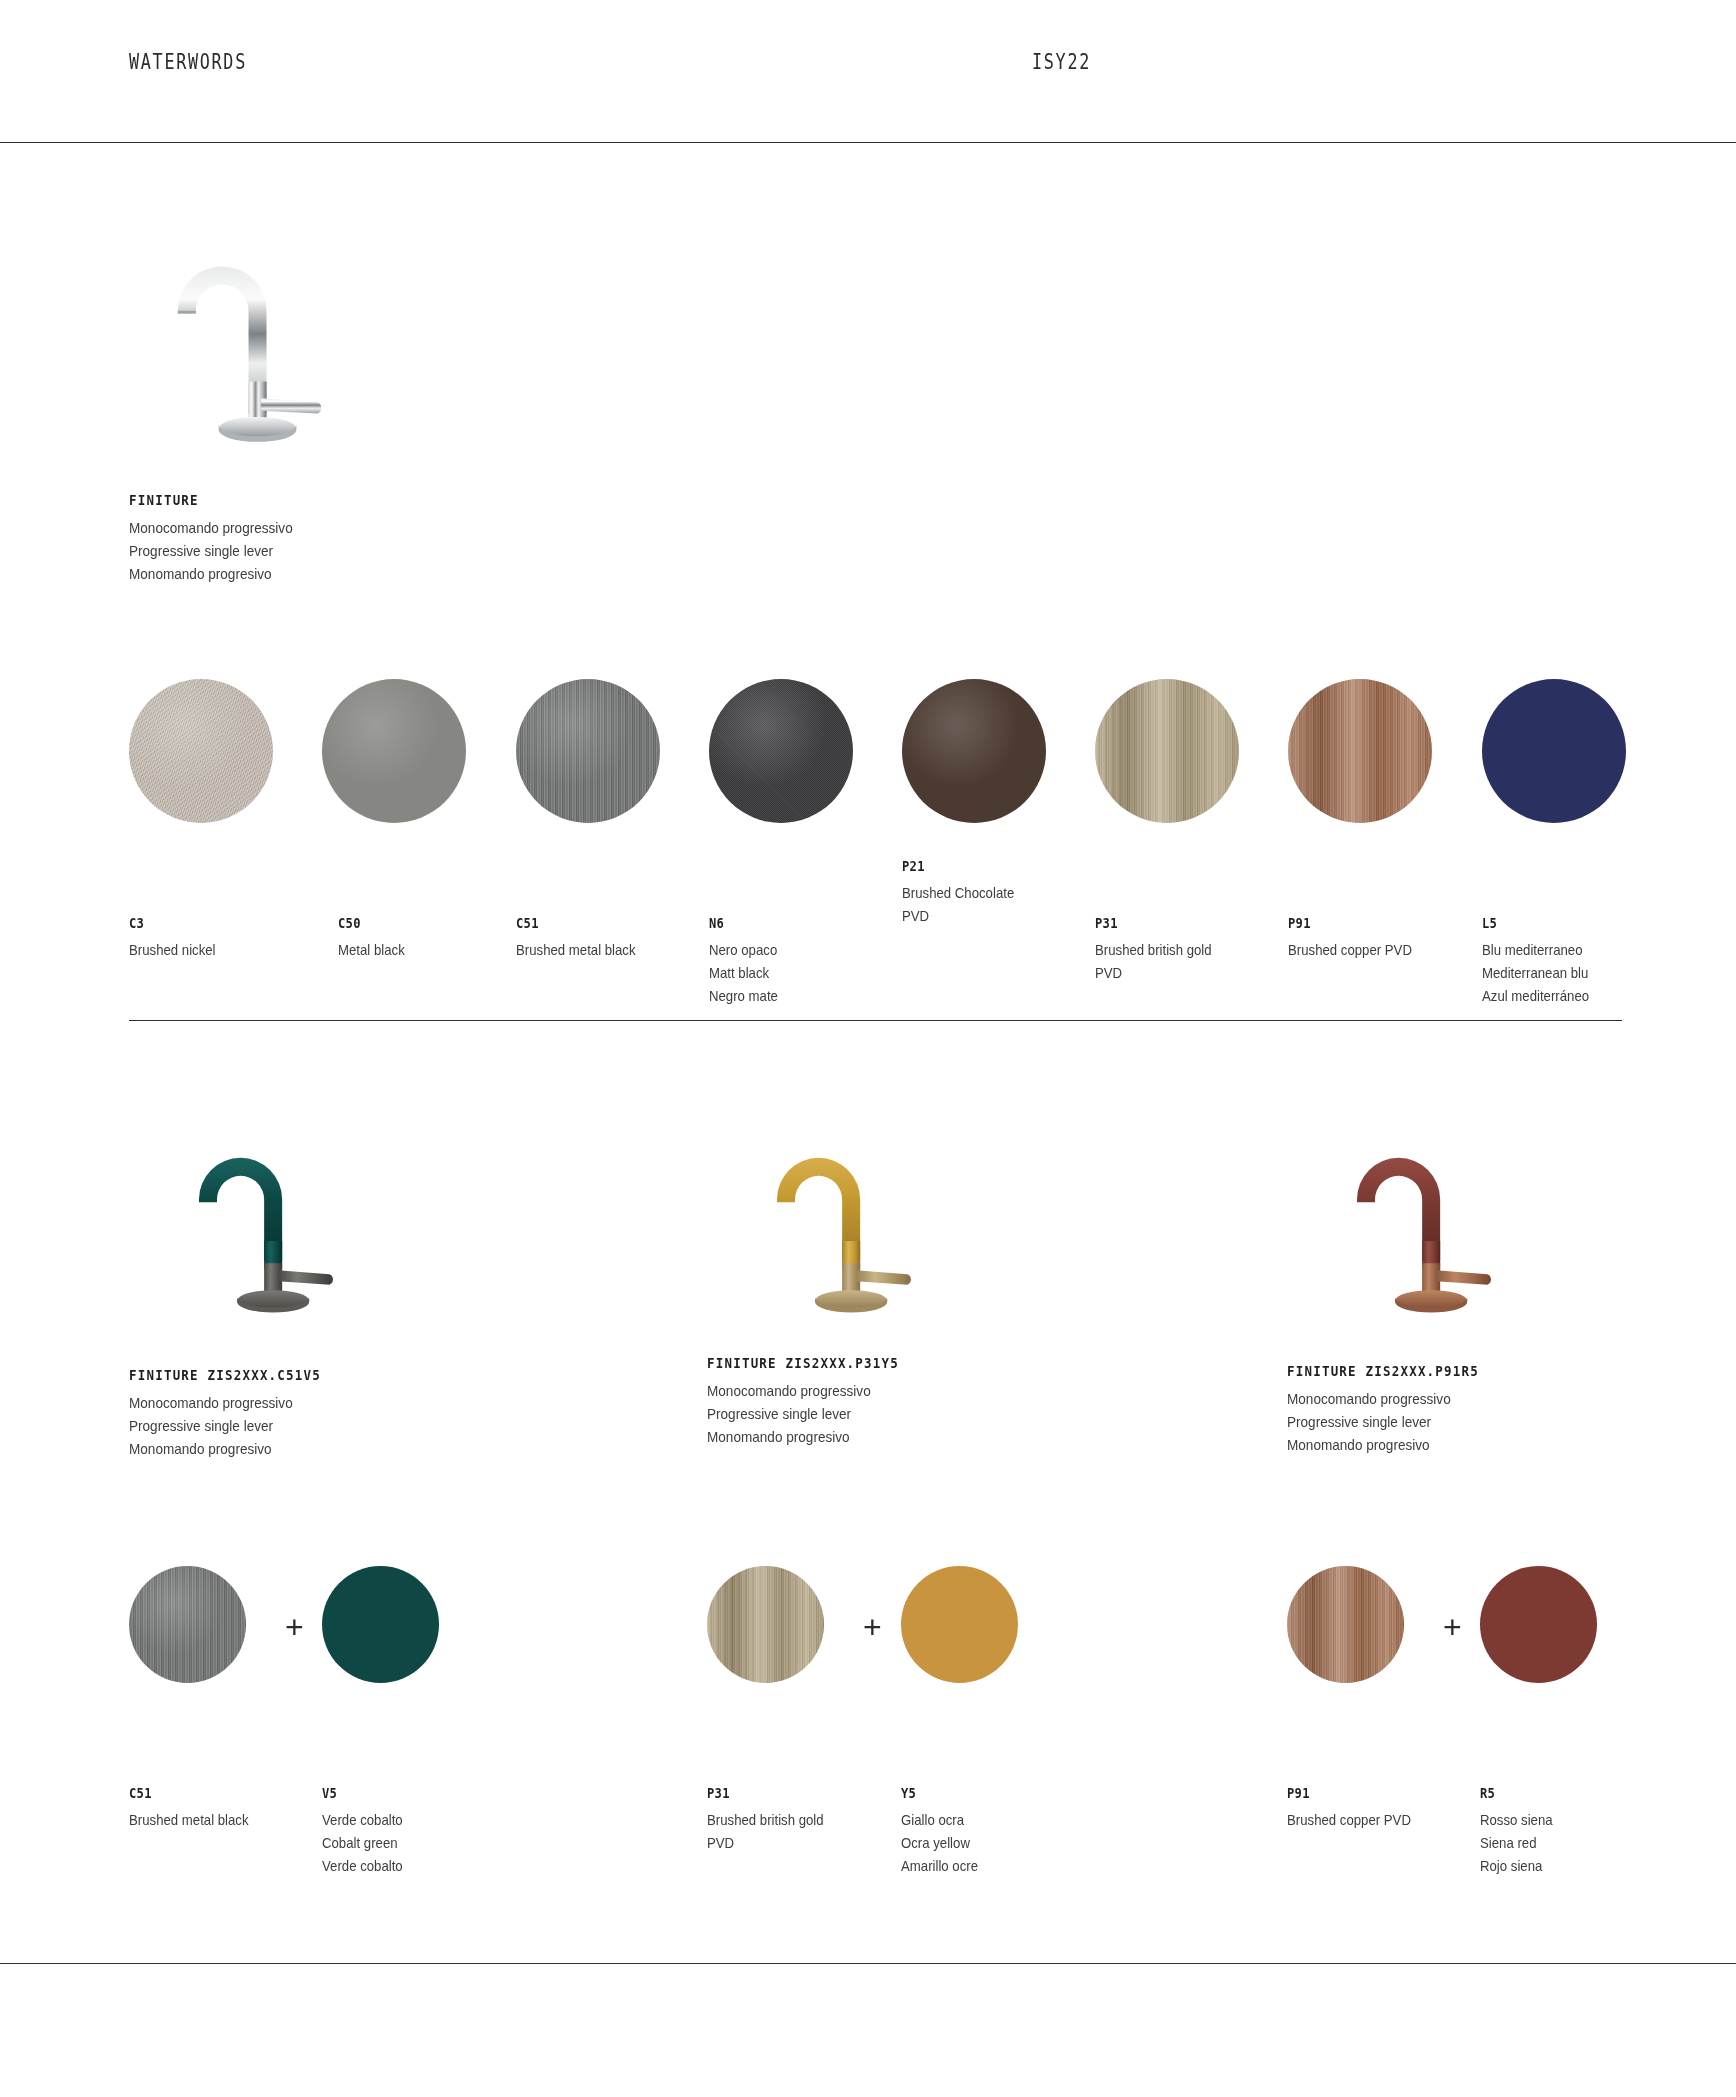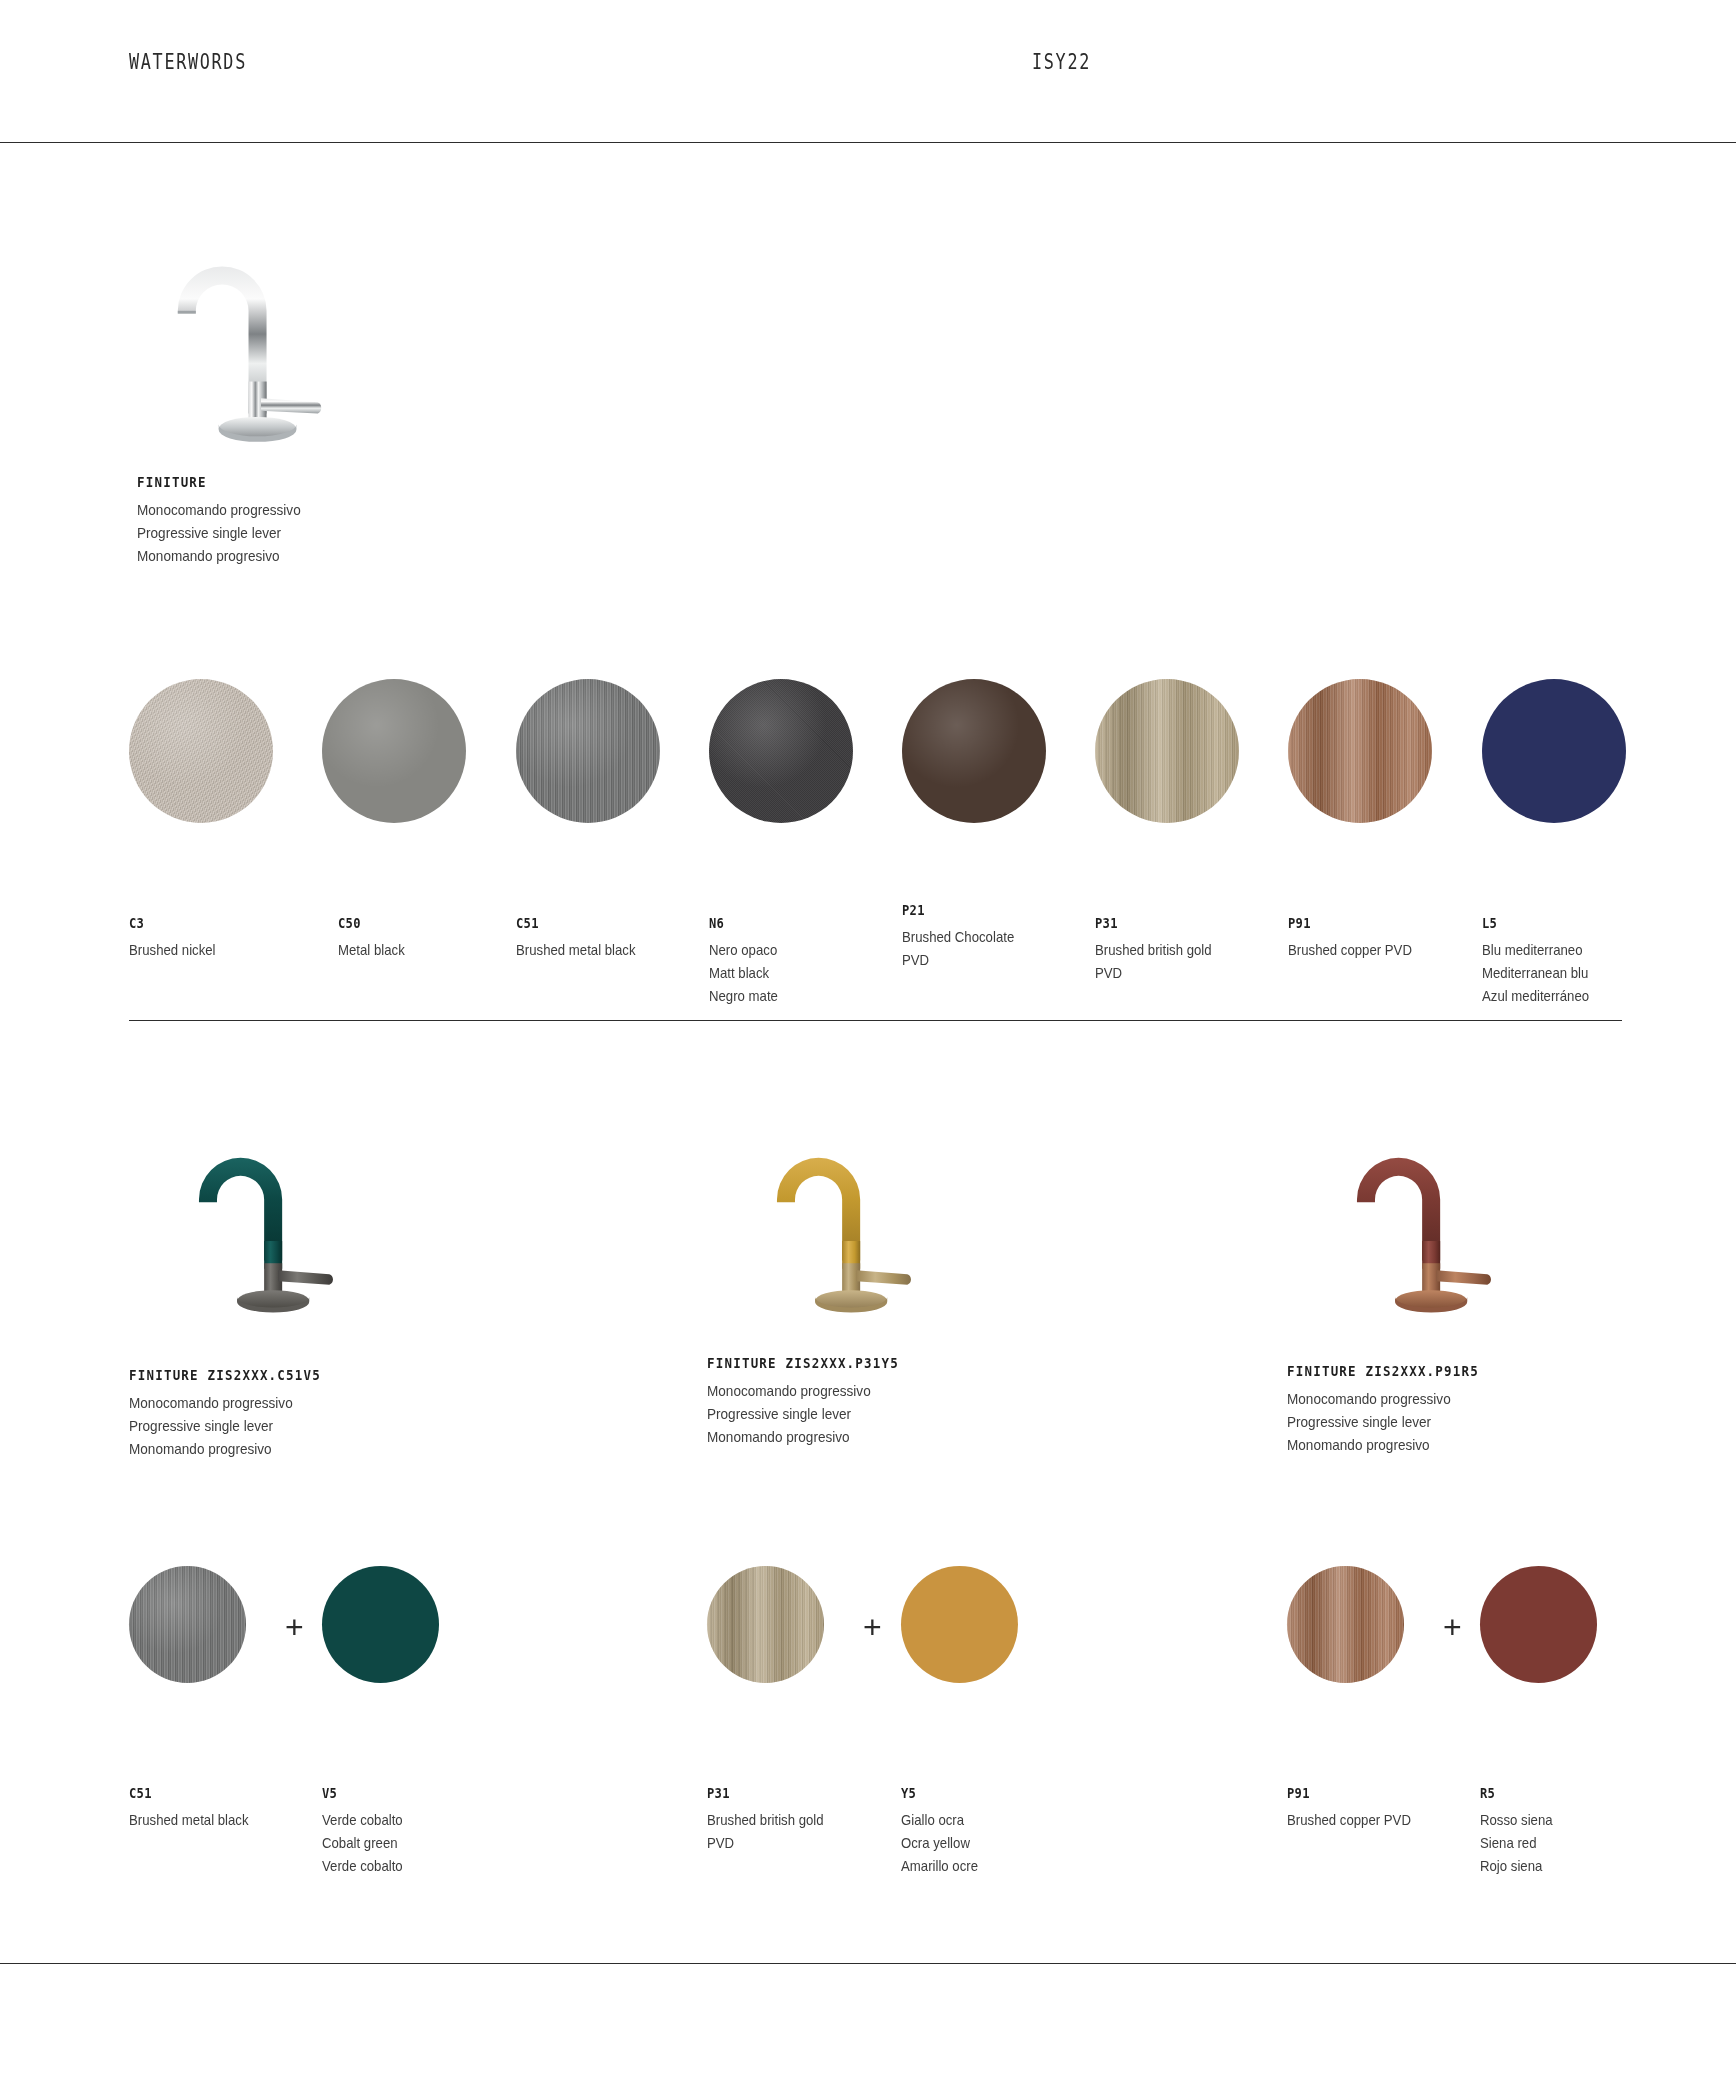--- a/index.html
+++ b/index.html
@@ -176,21 +176,21 @@
 
       <path d="M30 148 L56 148 L56 152 L30 152 Z" fill="#9fa4a7"></path>
 
       <path d="M150 274 L232 280 A9 9 0 0 1 232 296 L150 292 Z" fill="url(#chromeH)"></path>
 
       <ellipse cx="145" cy="318" rx="56" ry="17" fill="url(#chromeBase)"></ellipse>
       <path d="M89 312 A56 17 0 0 0 201 312 L201 320 A56 17 0 0 1 89 320 Z" fill="#aeb3b6"></path>
     </svg>
   </div>
 
-  <div style="position:absolute; left:129px; top:474px; width:417px;margin-left:8px;">
+  <div style="position:absolute; left:129px; top:492px; width:417px;">
     <div class="code-line">FINITURE</div>
     <div class="desc-block">
       <div class="desc-line">Monocomando progressivo</div>
       <div class="desc-line">Progressive single lever</div>
       <div class="desc-line">Monomando progresivo</div>
     </div>
   </div>
 
   <div class="swatch" id="sw0" style="position: absolute; left: 129px; top: 679px; width: 144px; height: 144px; background: rgb(195, 186, 176);">
       <div class="tex tex-diag"></div>
@@ -243,21 +243,21 @@
     </div>
   </div>
   <div style="position:absolute;left:709px;top:916px;width:174px;">
     <div class="sw-code">N6</div>
     <div class="sw-desc-block">
       <div class="sw-desc">Nero opaco</div>
       <div class="sw-desc">Matt black</div>
       <div class="sw-desc">Negro mate</div>
     </div>
   </div>
-  <div style="position:absolute;left:902px;top:903px;width:188px;">
+  <div style="position:absolute;left:902px;top:859px;width:188px;">
     <div class="sw-code">P21</div>
     <div class="sw-desc-block">
       <div class="sw-desc">Brushed Chocolate</div>
       <div class="sw-desc">PVD</div>
     </div>
   </div>
   <div style="position:absolute;left:1095px;top:916px;width:188px;">
     <div class="sw-code">P31</div>
     <div class="sw-desc-block">
       <div class="sw-desc">Brushed british gold</div>

